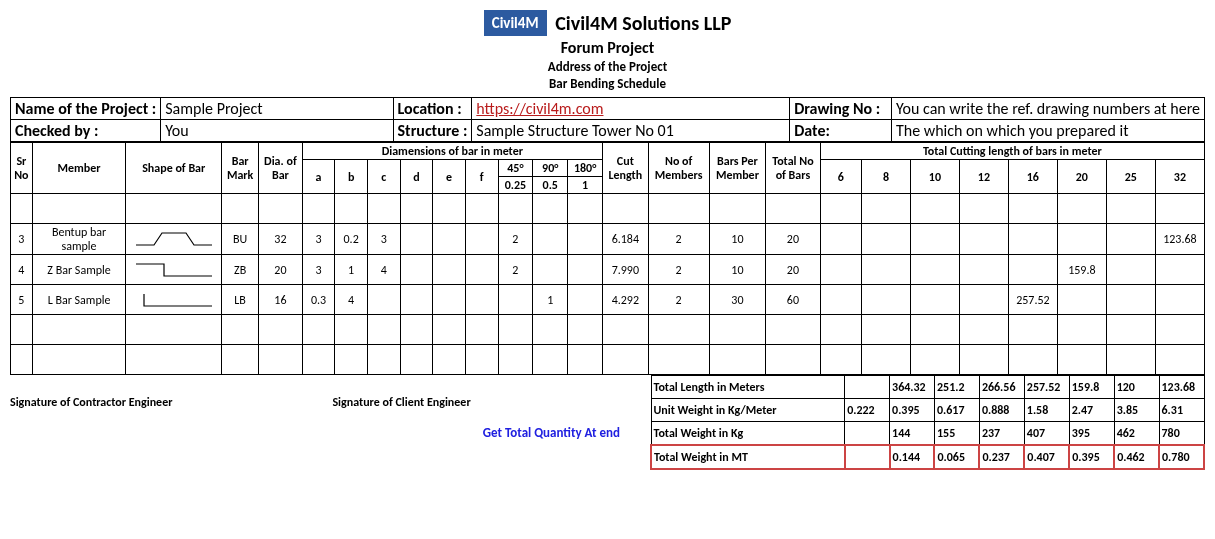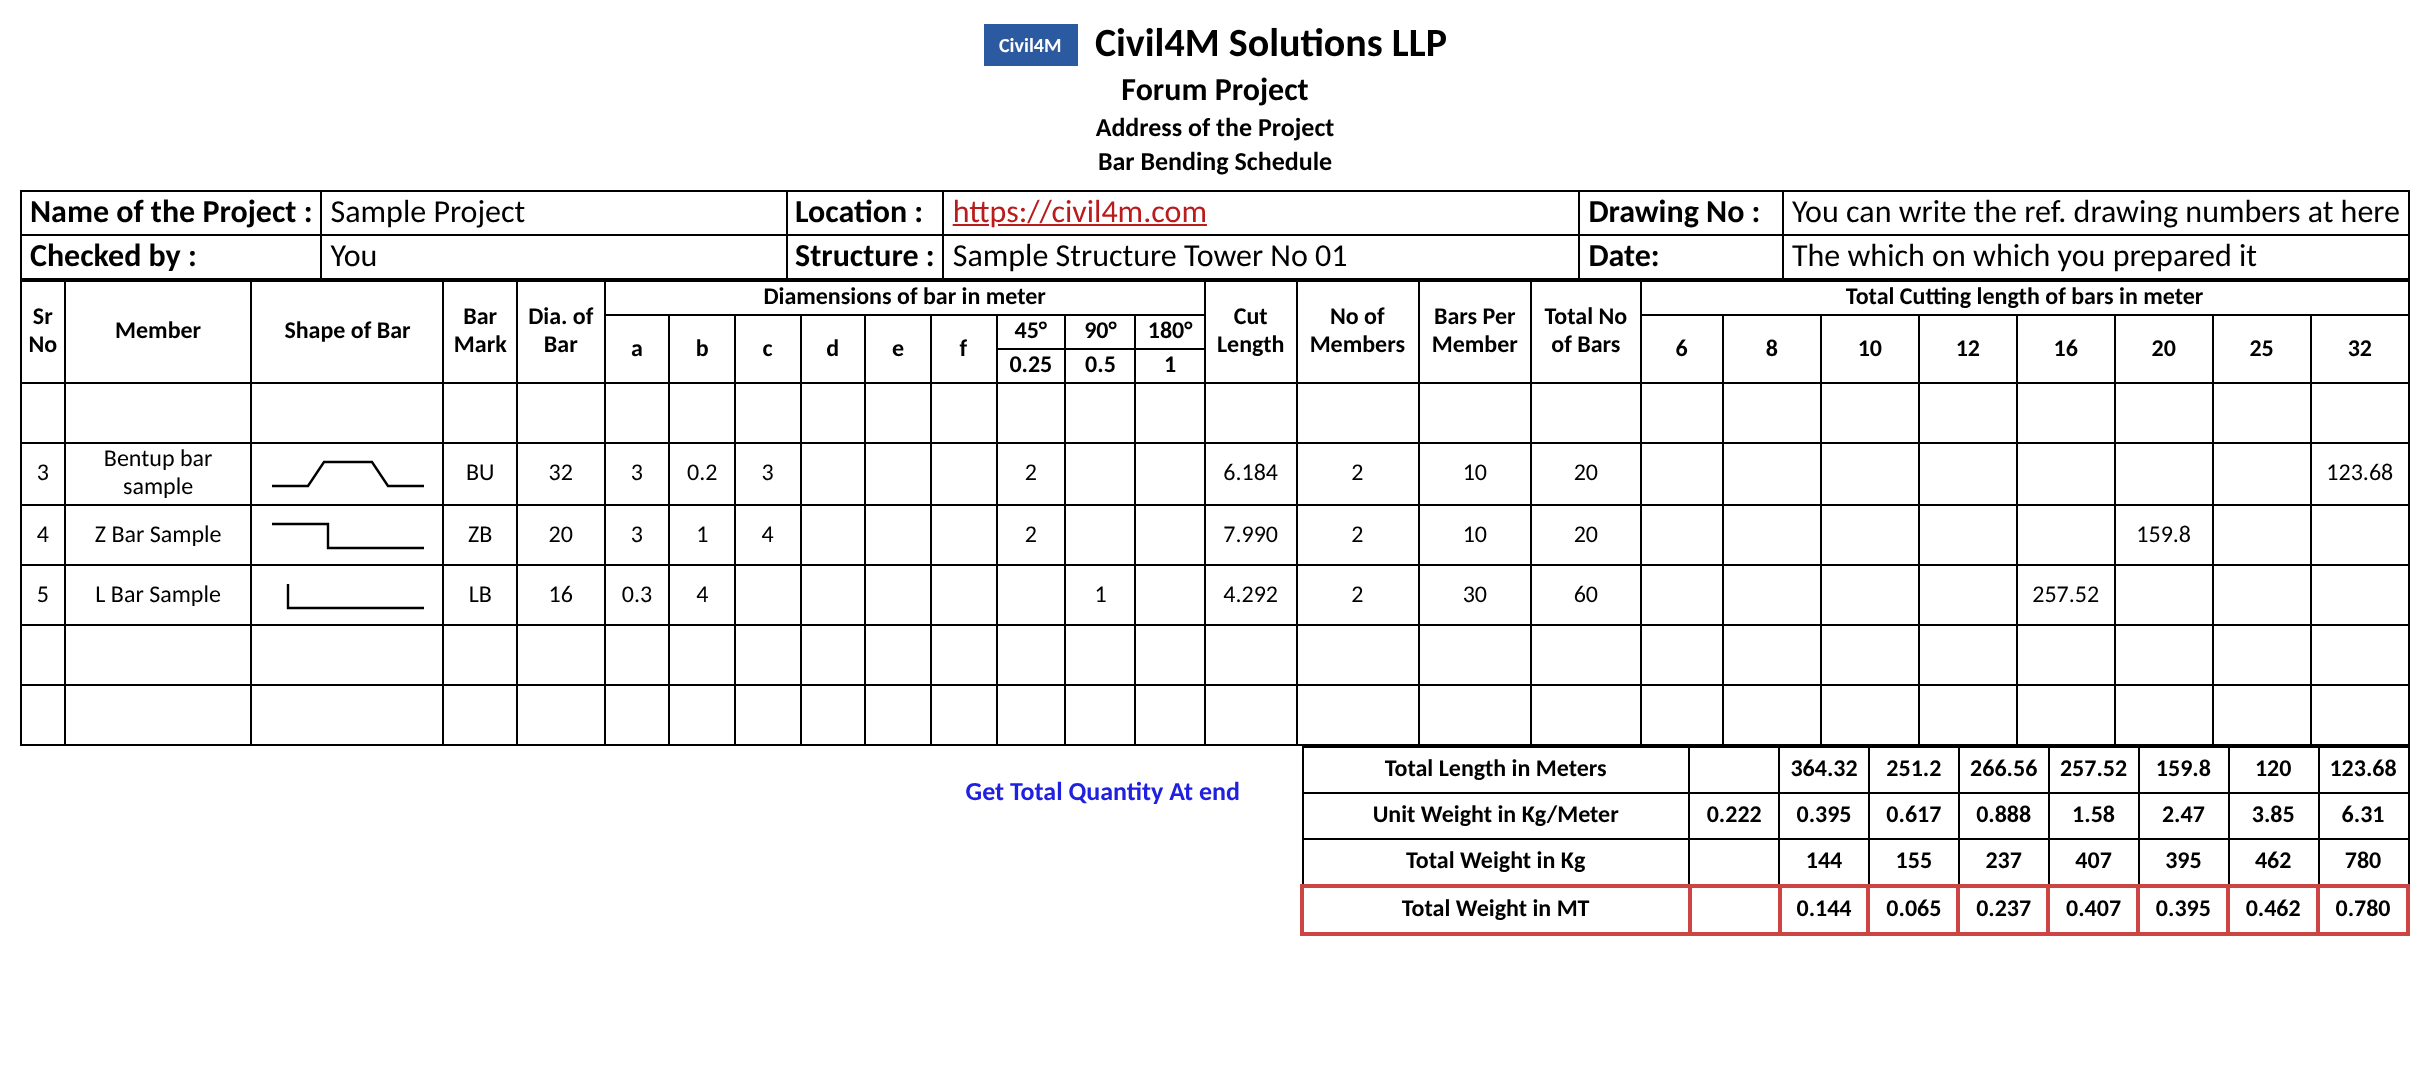--- a/index.html
+++ b/index.html
@@ -11,21 +11,21 @@
     background: #fff;
     color: #000;
     width: 1215px;
   }
   .header { text-align: center; margin-bottom: 6px; }
   .logo {
     display: inline-block;
     background: #2c5aa0;
     color: #fff;
     font-weight: bold;
-    font-size: 10px;
+    font-size: 15px;
     padding: 4px 8px;
     vertical-align: middle;
     margin-right: 6px;
   }
   .h1 { display: inline-block; font-weight: bold; font-size: 20px; vertical-align: middle; }
   .h2 { font-weight: bold; font-size: 16px; margin-top: 2px; }
   .h3 { font-weight: bold; font-size: 13px; margin-top: 2px; }
   table { border-collapse: collapse; }
   .info td {
     border: 1px solid #000;
@@ -44,21 +44,21 @@
     font-size: 12px;
     padding: 1px 2px;
     vertical-align: middle;
   }
   .main th { font-weight: bold; background: #fff; }
   .shape-cell { height: 24px; position: relative; }
   .shape-svg { width: 80px; height: 24px; vertical-align: middle; }
   .emptyrow td { height: 30px; }
   .bodyrow td { height: 30px; }
   .tot { width: 555px; margin-left: auto; }
-  .tot td { border: 1px solid #000; text-align: center; font-size: 12px; padding: 4px 2px; font-weight: bold; }
+  .tot td { border: 1px solid #000; font-size: 12px; padding: 4px 2px; font-weight: bold; }
   .tot .lbl { width: 195px; }
   .tot .cell { width: 45px; }
   .hrow td { border: 2px solid #c44; }
   .sig { display: flex; gap: 160px; margin-top: 20px; font-weight: bold; font-size: 12px; }
   .ann { color: #2020e0; font-weight: bold; font-size: 13px; text-align: right; margin-top: 16px; padding-right: 10px; }
   .footblock { display: flex; align-items: flex-start; gap: 20px; }
   .footleft { flex: 1; }
 </style>
 </head>
 <body>
@@ -305,20 +305,24 @@
         <td></td>
         <td></td>
         <td></td>
         <td></td>
       </tr>
     </tbody>
 </table>
 
 <div class="footblock">
   <div class="footleft">
+    <div class="sig">
+      <span>Signature of Contractor Engineer</span>
+      <span>Signature of Client Engineer</span>
+    </div>
     <div class="ann">Get Total Quantity At end</div>
   </div>
   <table class="tot">
     <tbody>
         <tr>
       <td class="lbl">Total Length in Meters</td>
       <td class="cell"></td>
       <td class="cell">364.32</td>
       <td class="cell">251.2</td>
       <td class="cell">266.56</td>

